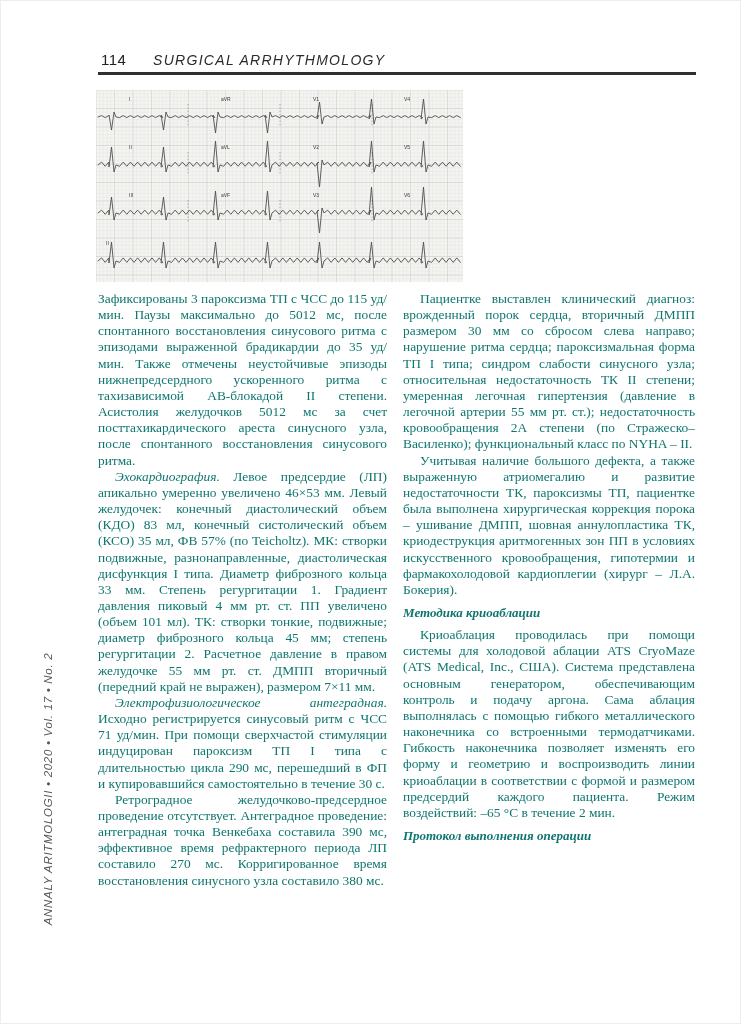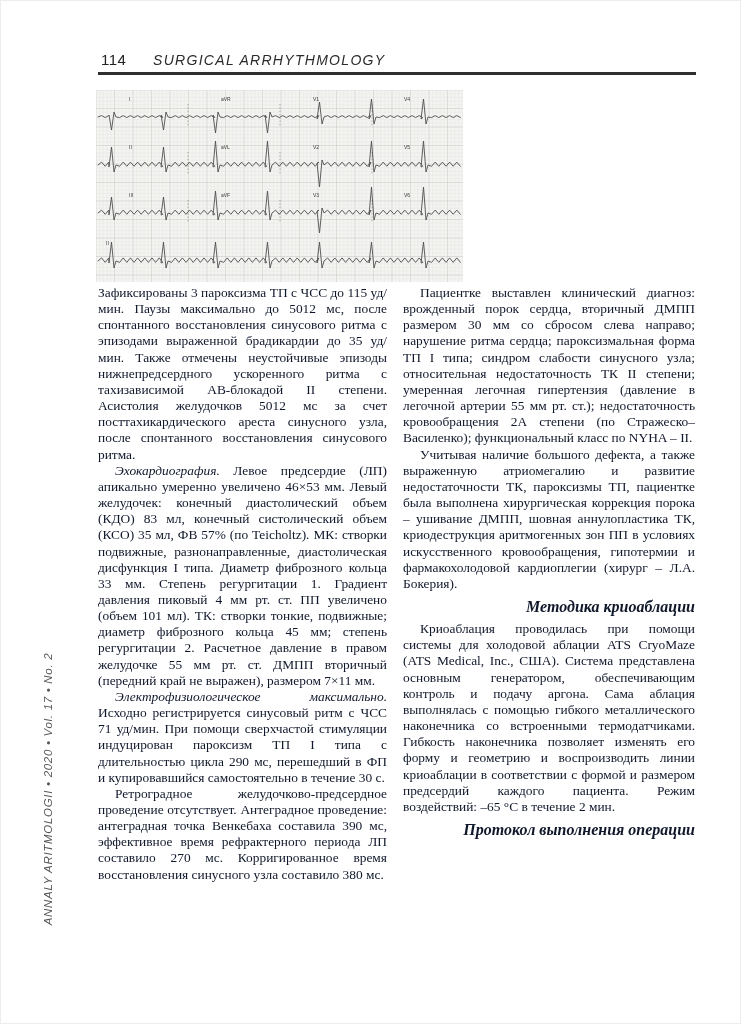--- a/index.html
+++ b/index.html
@@ -18,29 +18,29 @@
     letter-spacing:1.3px;color:#2b2b2b;text-align:center;
   }
   .rule{position:absolute;left:97px;top:71px;width:598px;height:2.5px;background:#2f2f2f;}
   .ecgwrap{position:absolute;left:95px;top:89px;width:367px;height:192px;margin:0;}
   .ecgwrap svg{display:block;width:367px;height:192px;}
   .caption{
     position:absolute;left:469px;top:230px;width:226px;
     font-size:13.4px;line-height:16.6px;text-align:justify;color:#141414;
   }
   .col{
-    position:absolute;top:284px;font-size:13.4px;line-height:16.15px;
-    text-align:justify;hyphens:auto;-webkit-hyphens:auto;color:#0f172a;
+    position:absolute;top:290px;font-size:13.4px;line-height:16.15px;
+    text-align:justify;hyphens:auto;-webkit-hyphens:auto;color:#0f766e;
   }
   #left-col{left:97px;width:289px;}
   #right-col{left:402px;width:292px;}
   .col p{margin:0;}
   .col p.indent{text-indent:17px;}
   .col h3{
-    margin:7px 0 6px;font-size:16px;text-align:right;
+    margin:7px 0 6px;font-size:13px;text-align:left;
     font-style:italic;font-weight:bold;text-indent:0;
   }
   .sidebar{
     position:absolute;left:-177px;top:780px;width:452px;height:16px;
     text-align:center;transform:rotate(-90deg);
     font-family:"Liberation Sans",sans-serif;font-style:italic;
     font-size:11.5px;letter-spacing:.7px;color:#565656;white-space:nowrap;
   }
 </style>
 </head>
@@ -235,21 +235,21 @@
         <text x="308" y="107" font-family="Liberation Sans, sans-serif" font-size="5" fill="#3a3a3a">V6</text>
         <path d="M 2 171 L 5.6 167.9 L 9.2 172.4 L 12.8 167.9 L 13.0 173.0 L 15.5 152.0 L 18.0 178.0 L 20.0 171.0 L 23.6 172.4 L 27.2 167.9 L 30.8 172.4 L 34.4 167.9 L 38.0 172.4 L 41.6 167.9 L 45.2 172.4 L 48.8 167.9 L 52.4 172.4 L 56.0 167.9 L 59.6 172.4 L 63.2 167.9 L 66.8 172.4 L 65.0 173.0 L 67.5 152.0 L 70.0 178.0 L 72.0 171.0 L 75.6 172.4 L 79.2 167.9 L 82.8 172.4 L 86.4 167.9 L 90.0 172.4 L 93.6 167.9 L 97.2 172.4 L 100.8 167.9 L 104.4 172.4 L 108.0 167.9 L 111.6 172.4 L 115.2 167.9 L 118.8 172.4 L 117.0 173.0 L 119.5 152.0 L 122.0 178.0 L 124.0 171.0 L 127.6 172.4 L 131.2 167.9 L 134.8 172.4 L 138.4 167.9 L 142.0 172.4 L 145.6 167.9 L 149.2 172.4 L 152.8 167.9 L 156.4 172.4 L 160.0 167.9 L 163.6 172.4 L 167.2 167.9 L 170.8 172.4 L 169.0 173.0 L 171.5 152.0 L 174.0 178.0 L 176.0 171.0 L 179.6 167.9 L 183.2 172.4 L 186.8 167.9 L 190.4 172.4 L 194.0 167.9 L 197.6 172.4 L 201.2 167.9 L 204.8 172.4 L 208.4 167.9 L 212.0 172.4 L 215.6 167.9 L 219.2 172.4 L 222.8 167.9 L 221.0 173.0 L 223.5 152.0 L 226.0 178.0 L 228.0 171.0 L 231.6 167.9 L 235.2 172.4 L 238.8 167.9 L 242.4 172.4 L 246.0 167.9 L 249.6 172.4 L 253.2 167.9 L 256.8 172.4 L 260.4 167.9 L 264.0 172.4 L 267.6 167.9 L 271.2 172.4 L 274.8 167.9 L 273.0 173.0 L 275.5 152.0 L 278.0 178.0 L 280.0 171.0 L 283.6 172.4 L 287.2 167.9 L 290.8 172.4 L 294.4 167.9 L 298.0 172.4 L 301.6 167.9 L 305.2 172.4 L 308.8 167.9 L 312.4 172.4 L 316.0 167.9 L 319.6 172.4 L 323.2 167.9 L 326.8 172.4 L 325.0 173.0 L 327.5 152.0 L 330.0 178.0 L 332.0 171.0 L 335.6 172.4 L 339.2 167.9 L 342.8 172.4 L 346.4 167.9 L 350.0 172.4 L 353.6 167.9 L 357.2 172.4 L 360.8 167.9 L 364.4 172.4" fill="none" stroke="#4f4f4f" stroke-width="0.9" stroke-linejoin="round" stroke-linecap="round"></path>
         <text x="10" y="155" font-family="Liberation Sans, sans-serif" font-size="5" fill="#3a3a3a">II</text>
       </svg>
   </figure>
 
 
   <div id="left-col" class="col">
       <p>Зафиксированы 3 пароксизма ТП с ЧСС до 115 уд/мин. Паузы максимально до 5012 мс, после спонтанного восстановления синусового ритма с эпизодами выраженной брадикардии до 35 уд/мин. Также отмечены неустойчивые эпизоды нижнепредсердного ускоренного ритма с тахизависимой АВ-блокадой II степени. Асистолия желудочков 5012 мс за счет посттахикардического ареста синусного узла, после спонтанного восстановления синусового ритма.</p>
       <p class="indent"><em>Эхокардиография.</em> Левое предсердие (ЛП) апикально умеренно увеличено 46×53 мм. Левый желудочек: конечный диастолический объем (КДО) 83 мл, конечный систолический объем (КСО) 35 мл, ФВ 57% (по Teicholtz). МК: створки подвижные, разнонаправленные, диастолическая дисфункция I типа. Диаметр фиброзного кольца 33 мм. Степень регургитации 1. Градиент давления пиковый 4 мм рт. ст. ПП увеличено (объем 101 мл). ТК: створки тонкие, подвижные; диаметр фиброзного кольца 45 мм; степень регургитации 2. Расчетное давление в правом желудочке 55 мм рт. ст. ДМПП вторичный (передний край не выражен), размером 7×11 мм.</p>
-      <p class="indent"><em>Электрофизиологическое максимально.</em> Исходно регистрируется синусовый ритм с ЧСС 71 уд/мин. При помощи сверхчастой стимуляции индуцирован пароксизм ТП I типа с длительностью цикла 290 мс, перешедший в ФП и купировавшийся самостоятельно в течение 30 с.</p>
+      <p class="indent"><em>Электрофизиологическое антеградная.</em> Исходно регистрируется синусовый ритм с ЧСС 71 уд/мин. При помощи сверхчастой стимуляции индуцирован пароксизм ТП I типа с длительностью цикла 290 мс, перешедший в ФП и купировавшийся самостоятельно в течение 30 с.</p>
       <p class="indent">Ретроградное желудочково-предсердное проведение отсутствует. Антеградное проведение: антеградная точка Венкебаха составила 390 мс, эффективное время рефрактерного периода ЛП составило 270 мс. Корригированное время восстановления синусного узла составило 380 мс.</p>
     </div>
   <div id="right-col" class="col">
       <p class="indent">Пациентке выставлен клинический диагноз: врожденный порок сердца, вторичный ДМПП размером 30 мм со сбросом слева направо; нарушение ритма сердца; пароксизмальная форма ТП I типа; синдром слабости синусного узла; относительная недостаточность ТК II степени; умеренная легочная гипертензия (давление в легочной артерии 55 мм рт. ст.); недостаточность кровообращения 2А степени (по Стражеско–Василенко); функциональный класс по NYHA – II.</p>
       <p class="indent">Учитывая наличие большого дефекта, а также выраженную атриомегалию и развитие недостаточности ТК, пароксизмы ТП, пациентке была выполнена хирургическая коррекция порока – ушивание ДМПП, шовная аннулопластика ТК, криодеструкция аритмогенных зон ПП в условиях искусственного кровообращения, гипотермии и фармакохолодовой кардиоплегии (хирург – Л.А. Бокерия).</p>
       <h3>Методика криоаблации</h3>
       <p class="indent">Криоаблация проводилась при помощи системы для холодовой аблации ATS CryoMaze (ATS Medical, Inc., США). Система представлена основным генератором, обеспечивающим контроль и подачу аргона. Сама аблация выполнялась с помощью гибкого металлического наконечника со встроенными термодатчиками. Гибкость наконечника позволяет изменять его форму и геометрию и воспроизводить линии криоаблации в соответствии с формой и размером предсердий каждого пациента. Режим воздействий: –65 °С в течение 2 мин.</p>
       <h3>Протокол выполнения операции</h3>
     </div>
 

